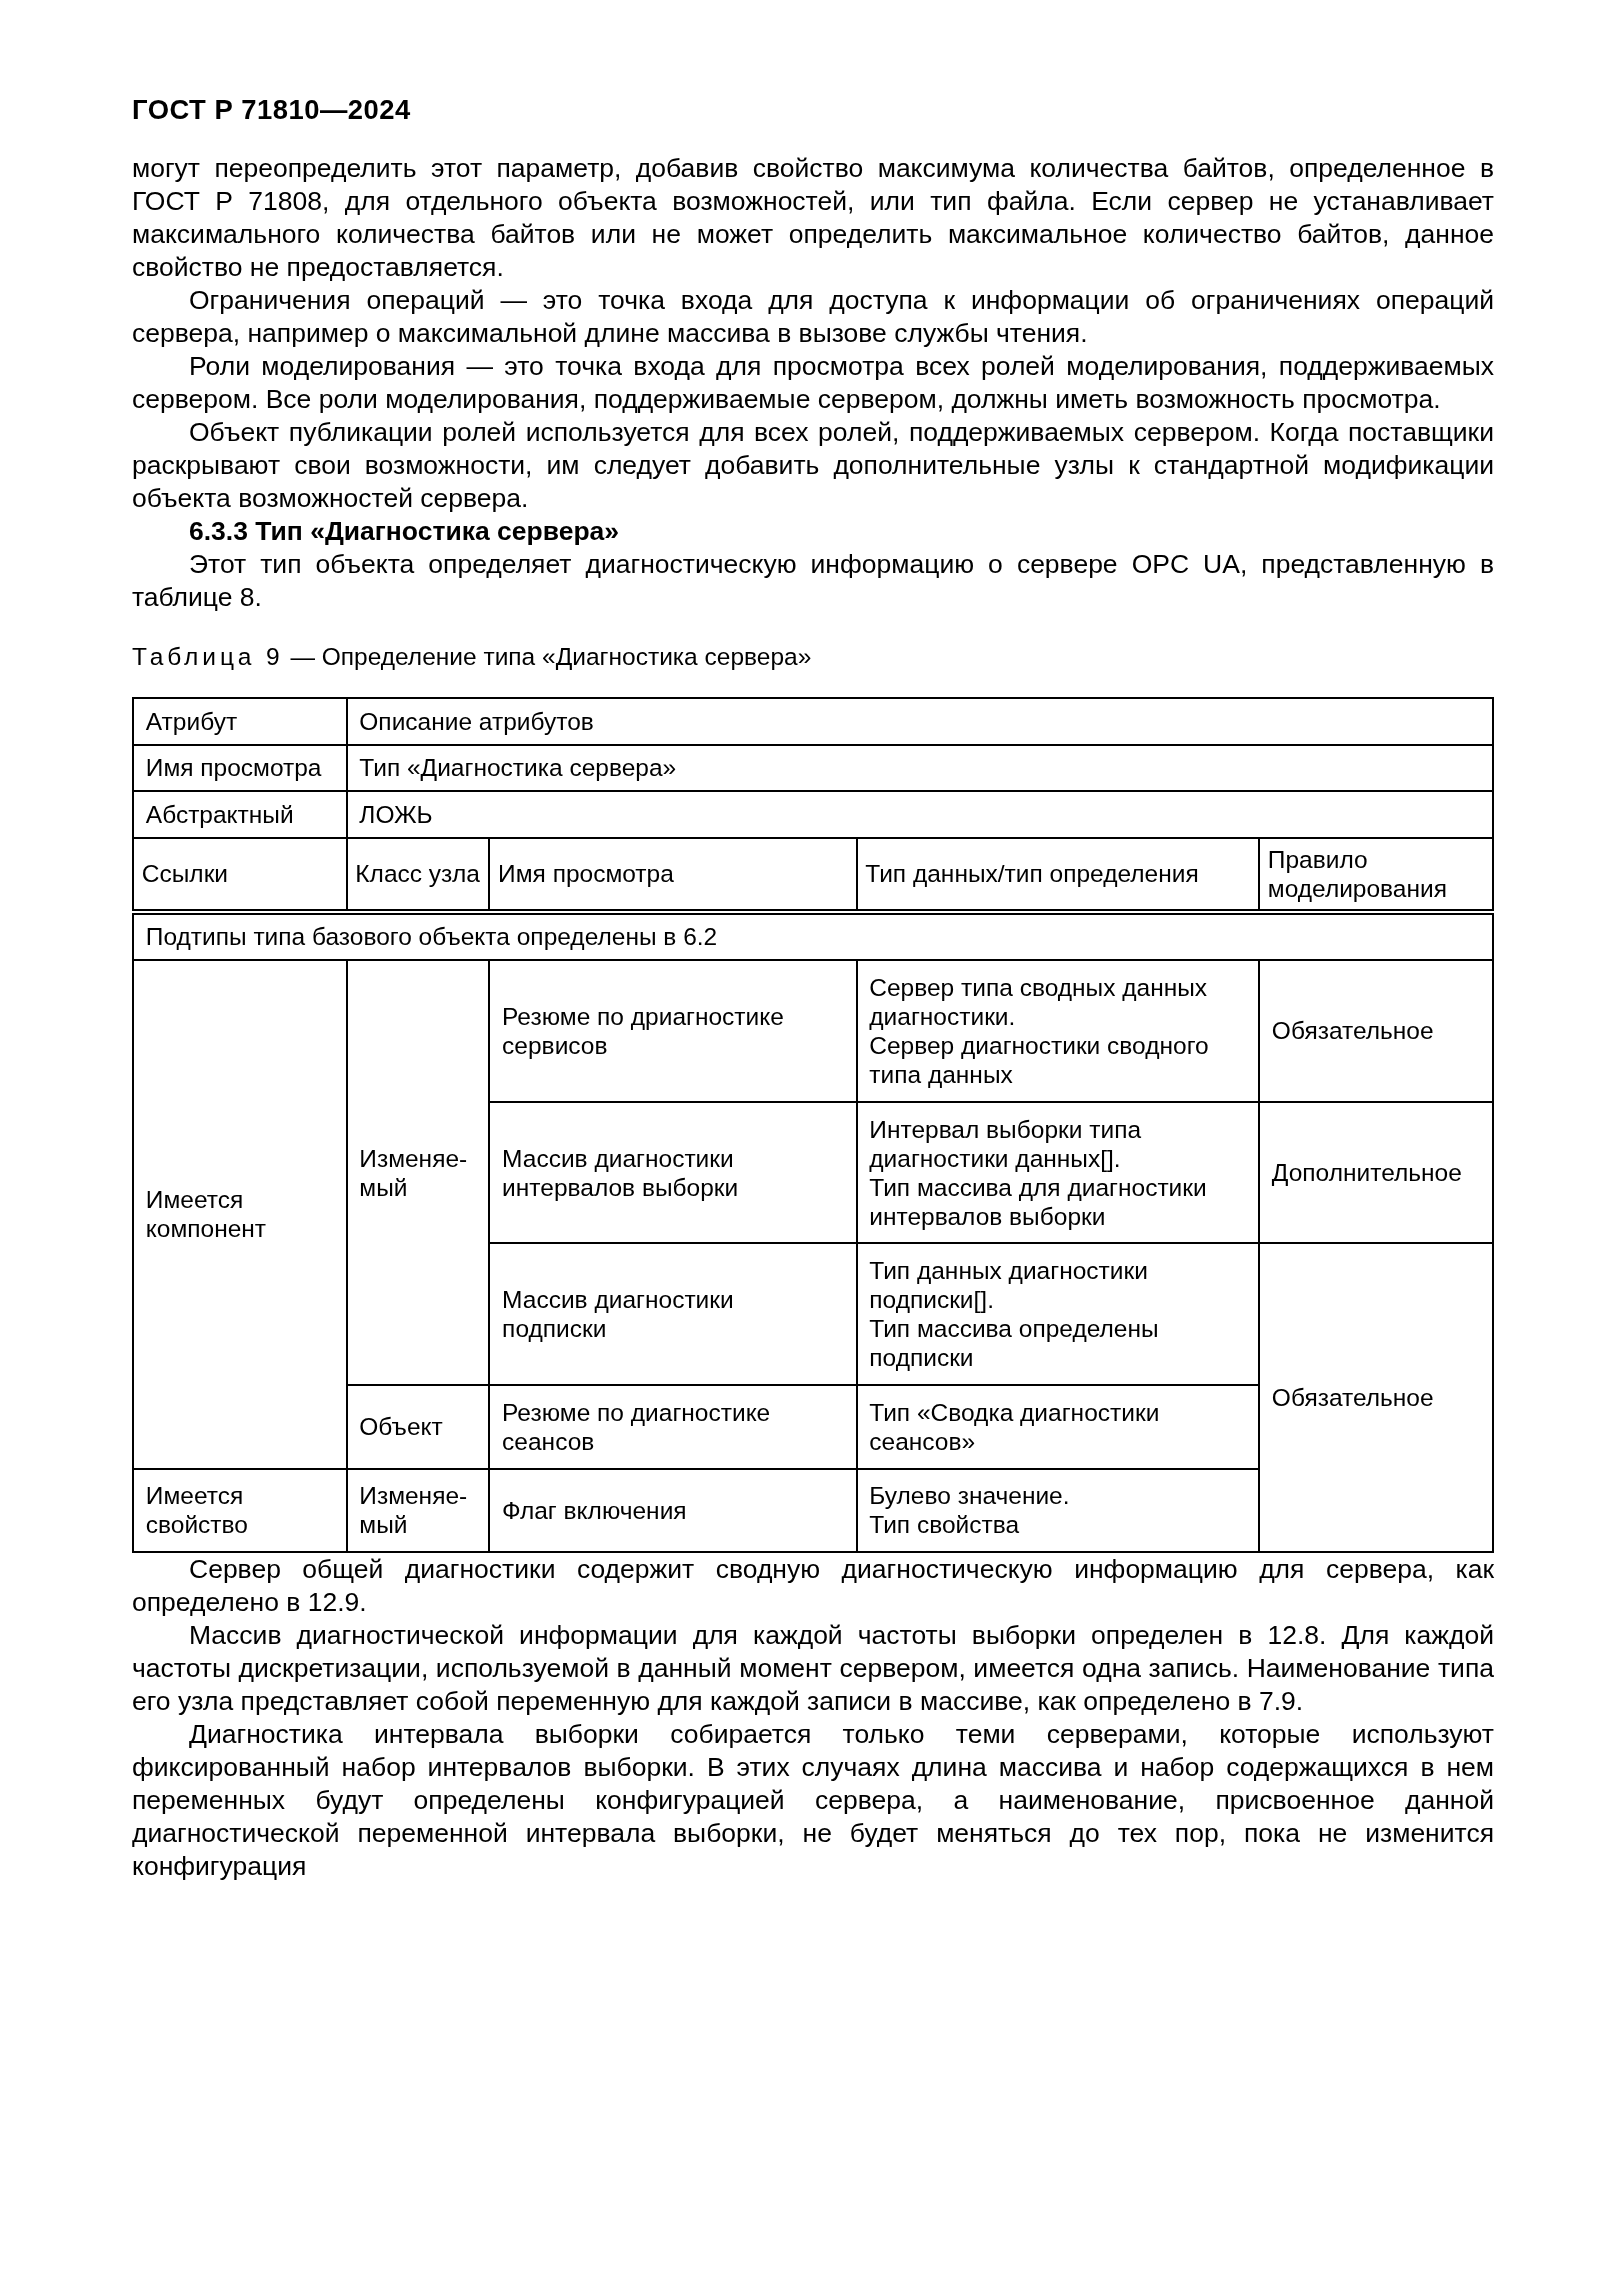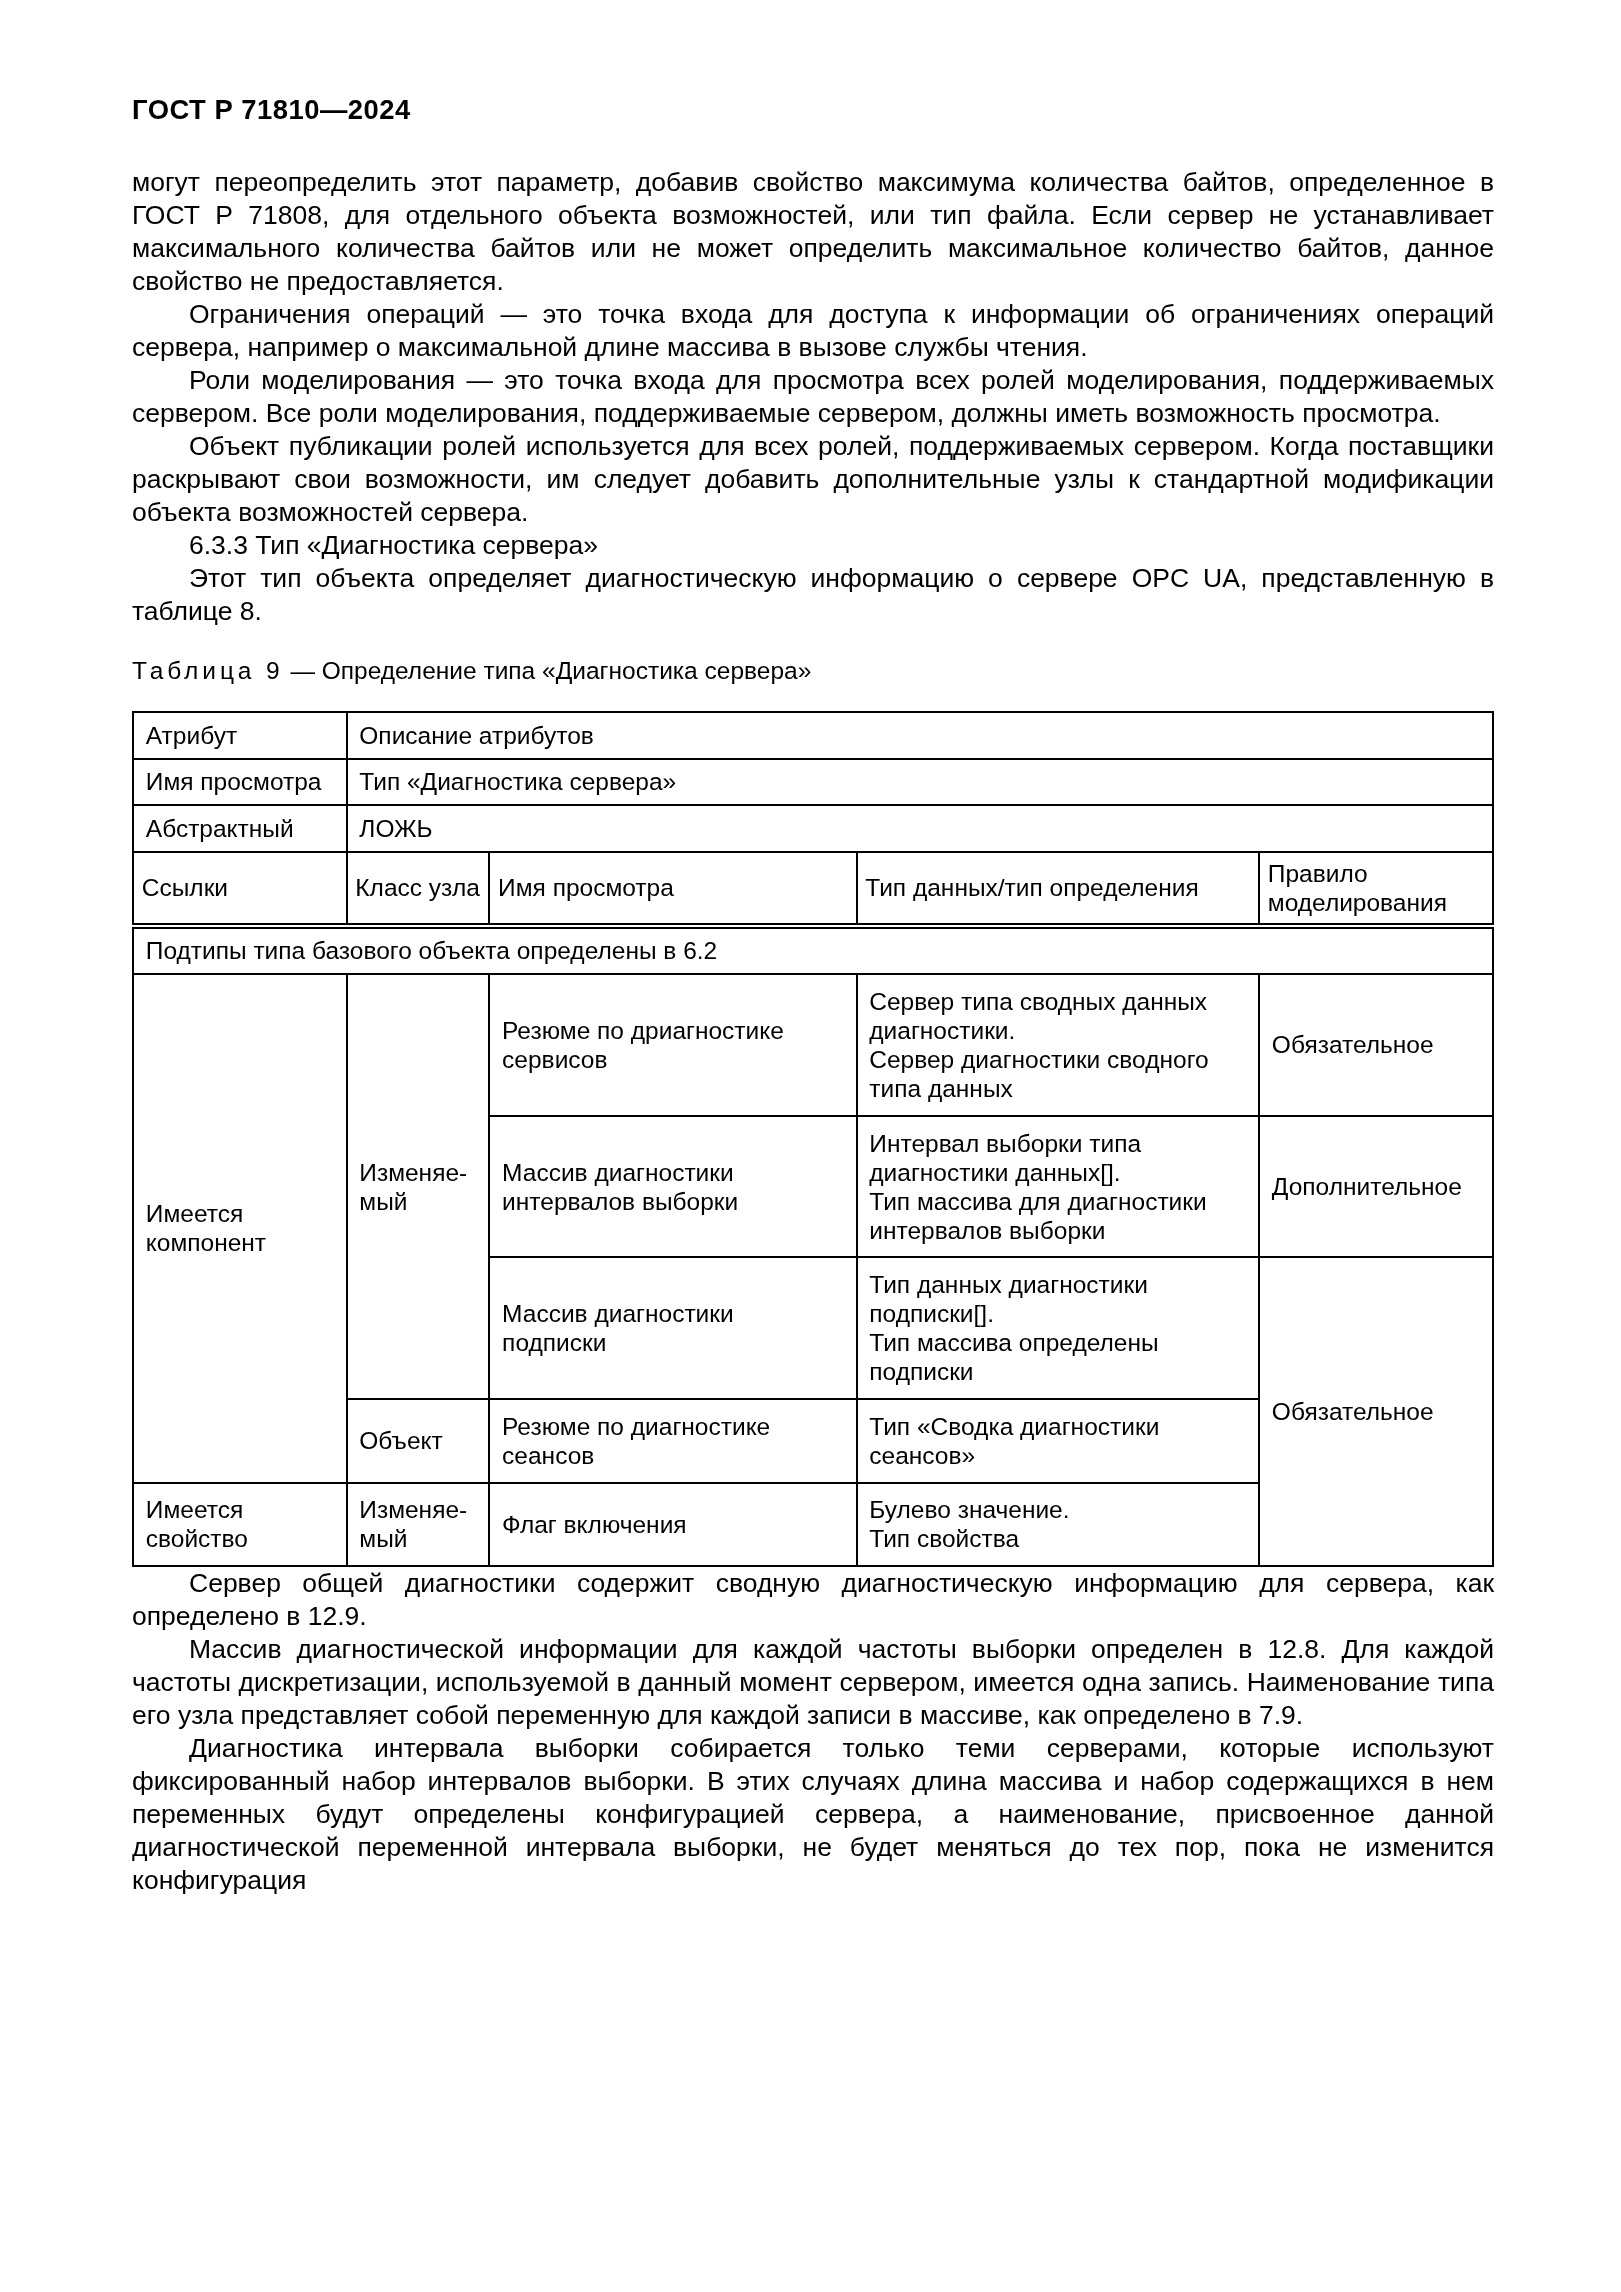--- a/index.html
+++ b/index.html
@@ -16,32 +16,32 @@
   .doc-header {
     position: absolute;
     top: 94px;
     left: 132px;
     font-size: 27.4px;
     font-weight: bold;
     letter-spacing: 0.5px;
   }
   .content {
     position: absolute;
-    top: 166px;
+    top: 152px;
     left: 132px;
     width: 1362px;
   }
   p.body-text {
     margin: 0;
     font-size: 26.5px;
     line-height: 33px;
     text-align: justify;
   }
   .indent { text-indent: 57px; }
-  .subheading { font-weight: normal; }
+  .subheading { font-weight: bold; }
   .table-caption {
     margin-top: 29px;
     margin-bottom: 26px;
     font-size: 24.5px;
     text-align: left;
   }
   .cap-label { letter-spacing: 3.9px; }
   table.gost {
     width: 100%;
     border-collapse: collapse;

